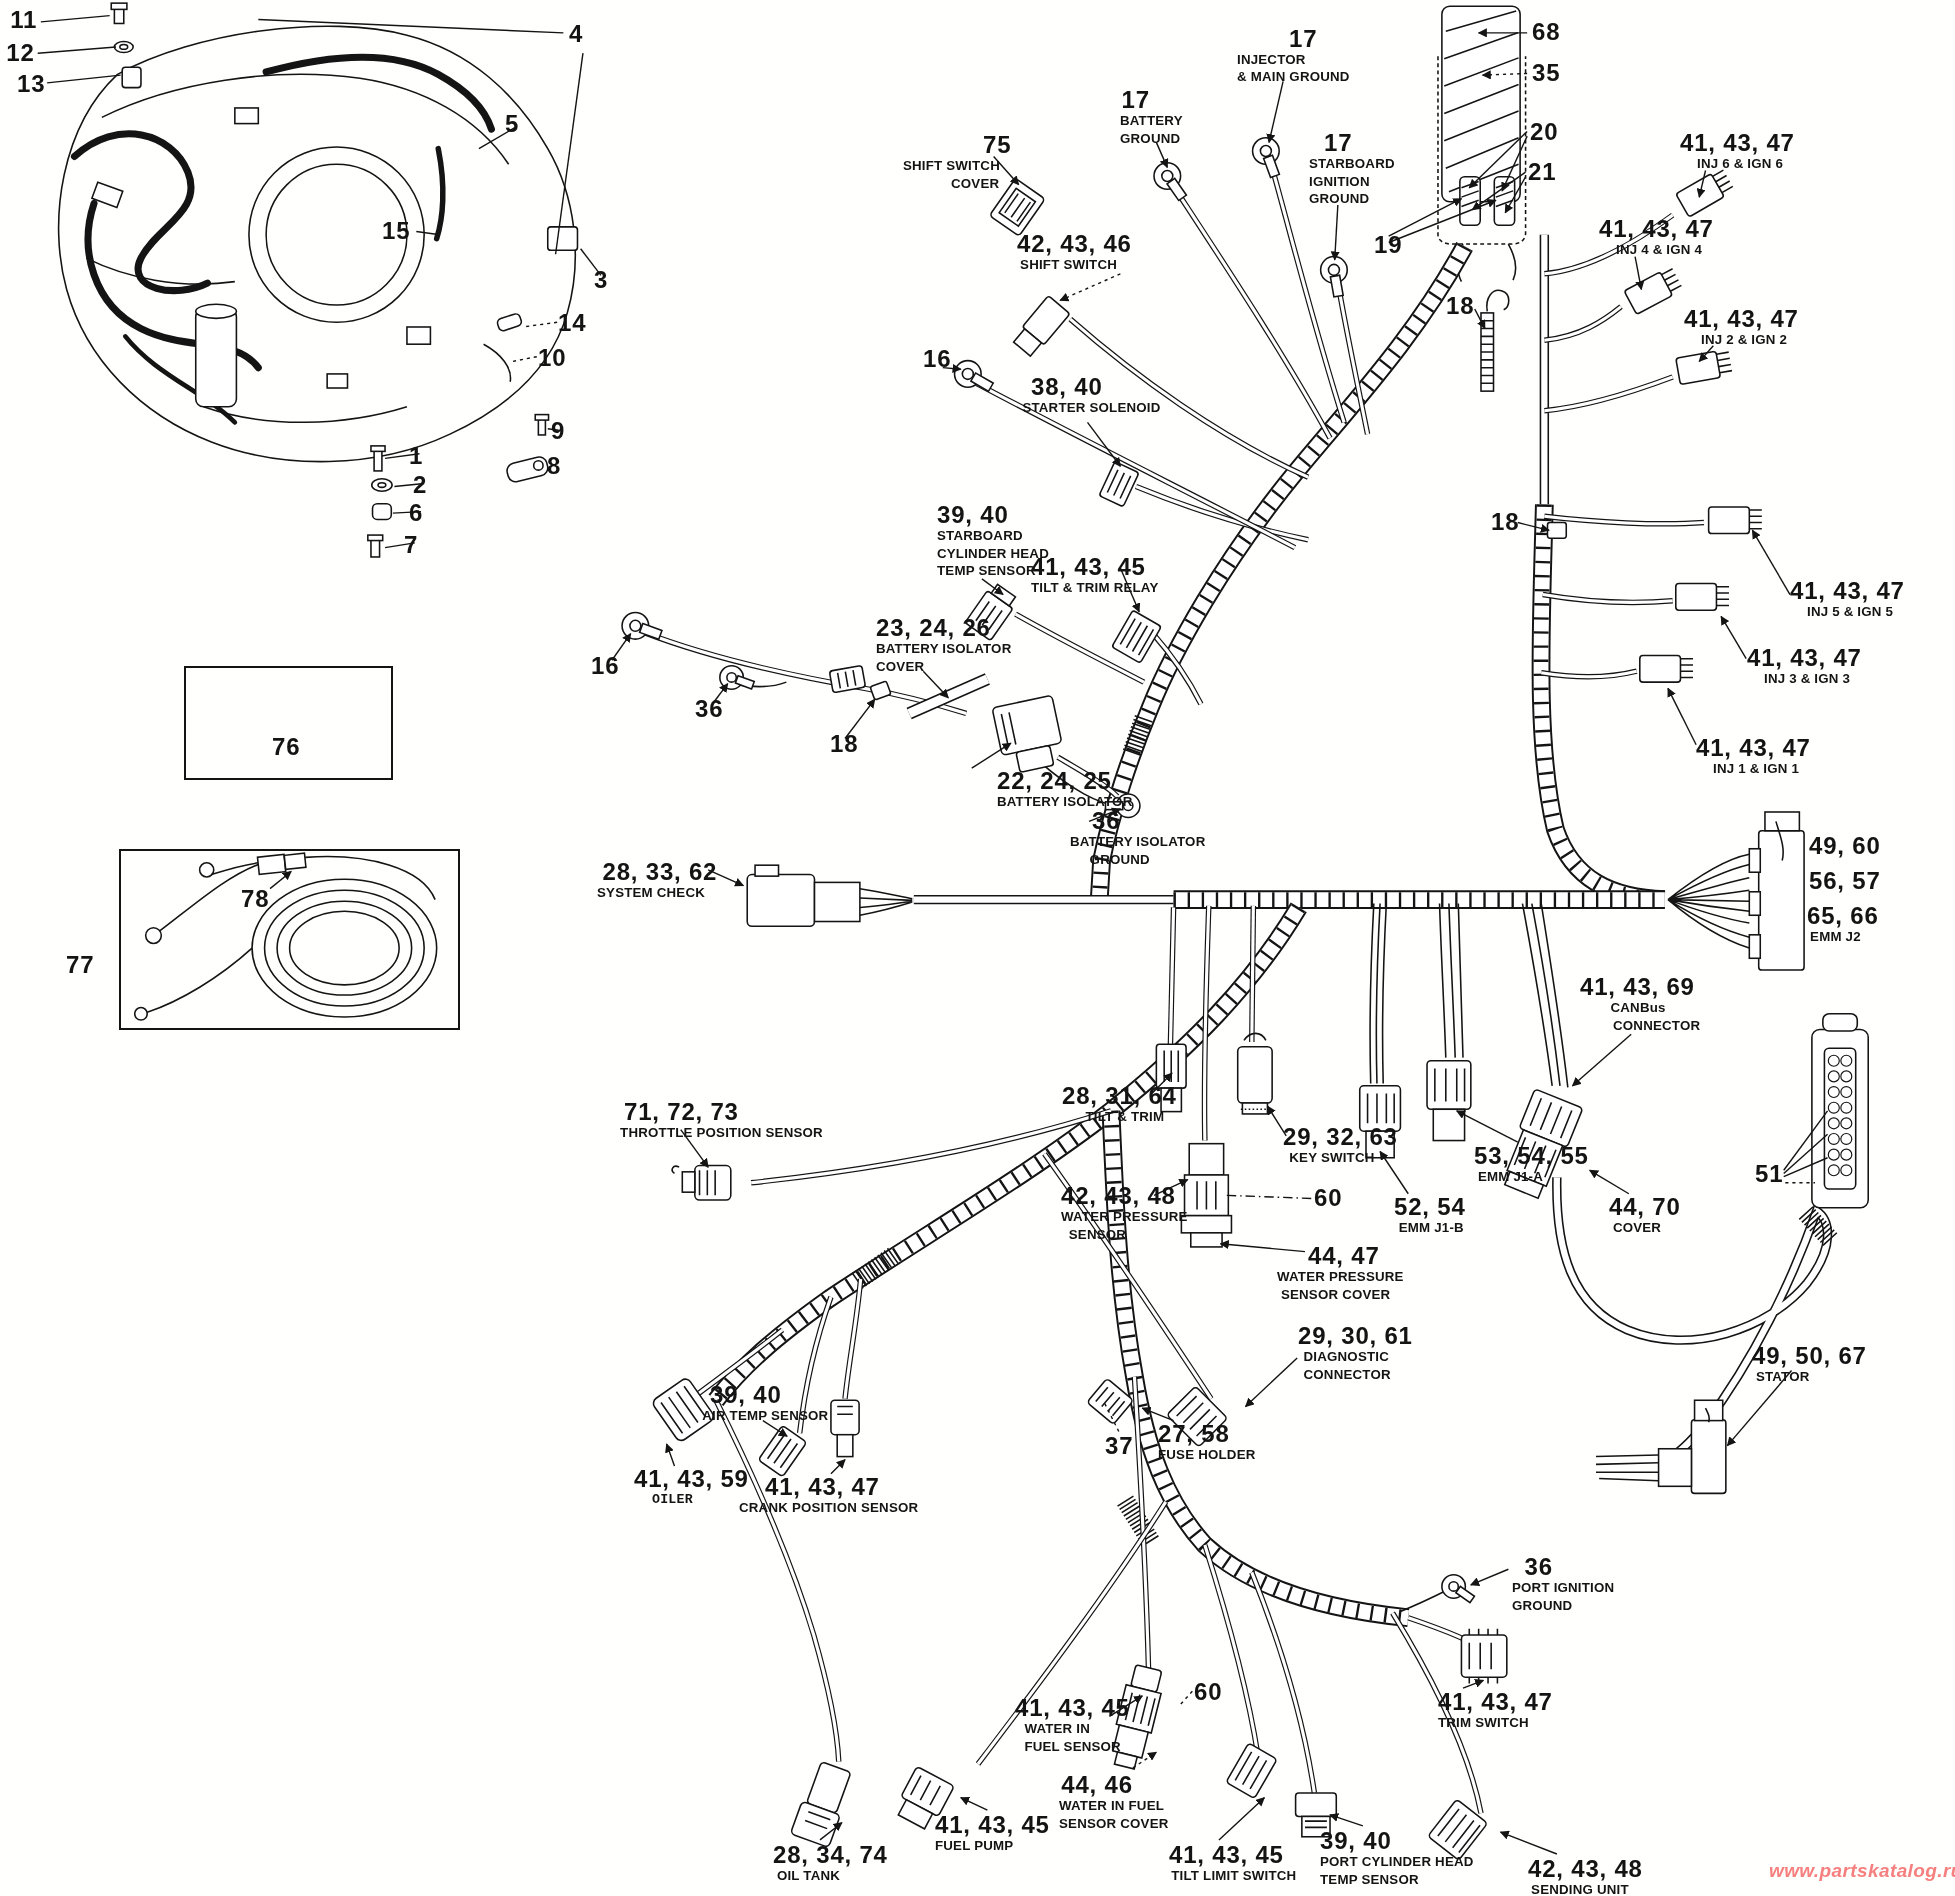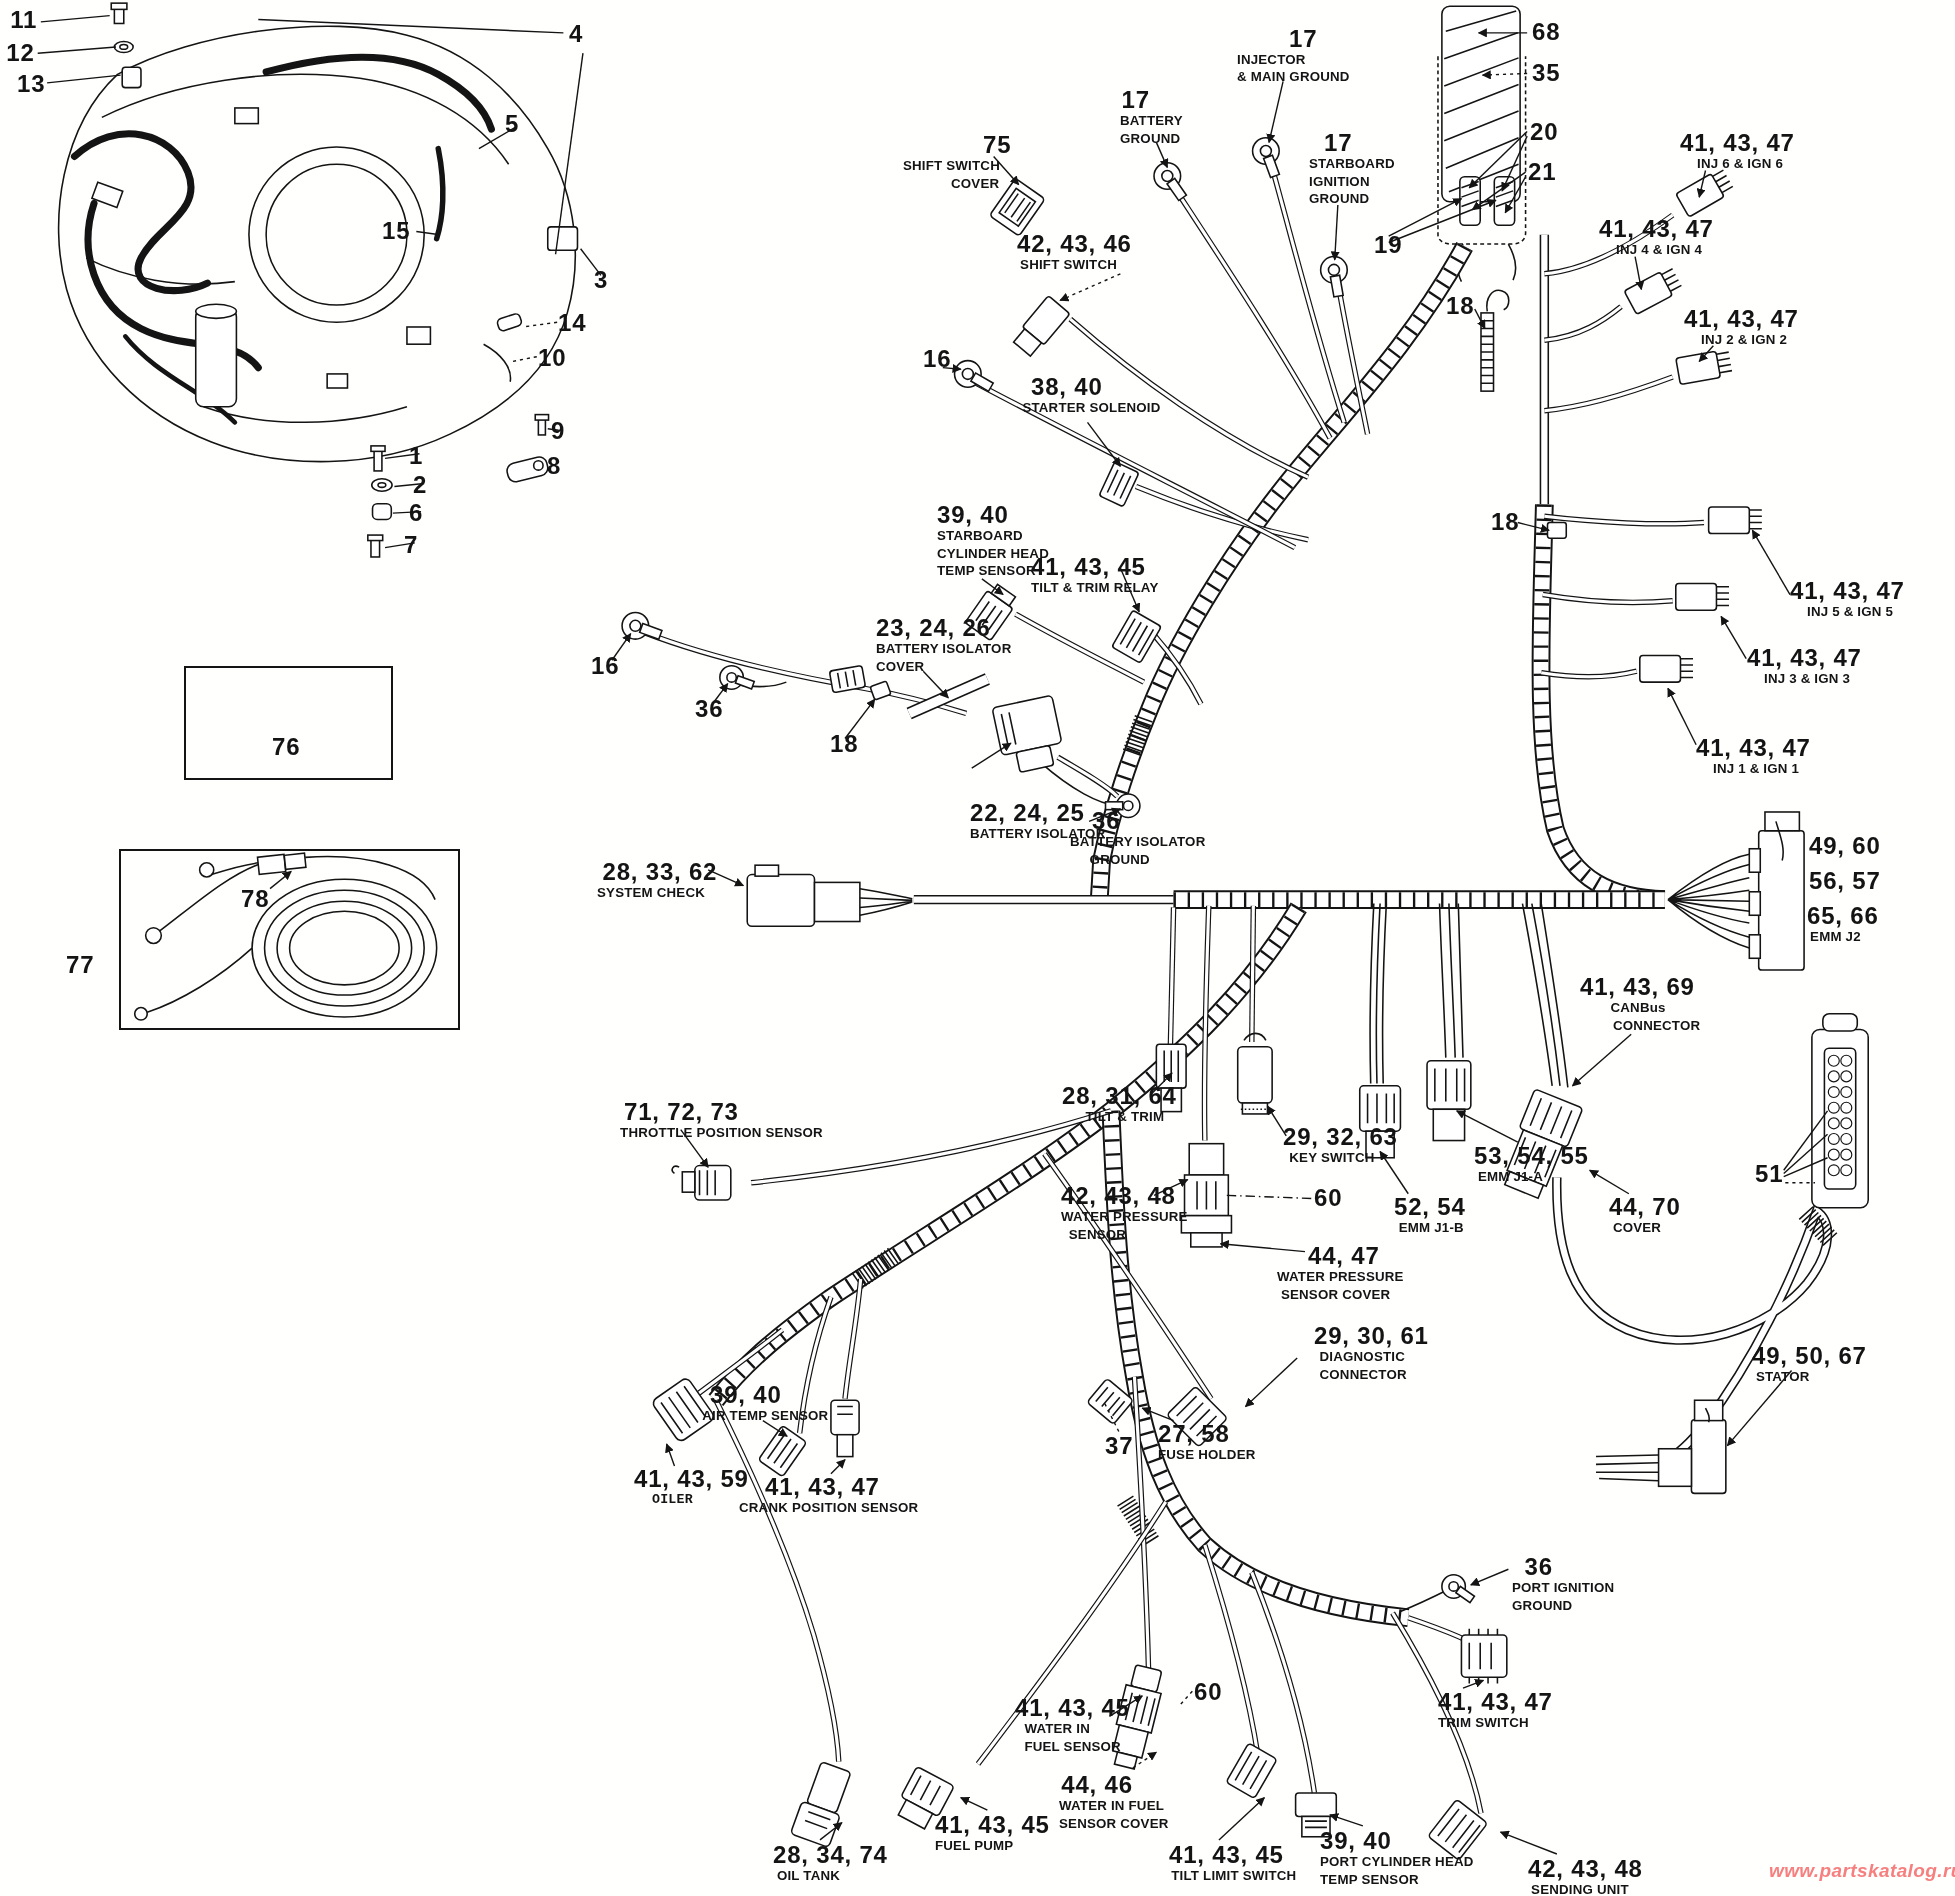--- a/index.html
+++ b/index.html
@@ -736,21 +736,21 @@
         <div class="co-num">36</div>
       </div>
       <div class="callout" style="left: 830px; top: 732px;">
         <div class="co-num">18</div>
       </div>
       <div class="callout" style="left: 876px; top: 616px;">
         <div class="co-num">23, 24, 26</div>
         <div class="co-line">BATTERY ISOLATOR</div>
         <div class="co-line">COVER</div>
       </div>
-      <div class="callout" style="left: 970px; top: 769px; margin-top: 32px;">
+      <div class="callout" style="left: 997px; top: 769px;">
         <div class="co-num">22, 24, 25</div>
         <div class="co-line">BATTERY ISOLATOR</div>
       </div>
       <div class="callout" style="left: 1070px; top: 809px;">
         <div class="co-num" style="margin-left: 22px;">36</div>
         <div class="co-line">BATTERY ISOLATOR</div>
         <div class="co-line" style="margin-left: 19.6px;">GROUND</div>
       </div>
       <div class="callout" style="left: 597px; top: 860px;">
         <div class="co-num" style="margin-left: 5.5px;">28, 33, 62</div>
@@ -804,21 +804,21 @@
         <div class="co-num">53, 54, 55</div>
         <div class="co-line" style="margin-left: 3.9px;">EMM J1-A</div>
       </div>
       <div class="callout" style="left: 1609px; top: 1195px;">
         <div class="co-num">44, 70</div>
         <div class="co-line" style="margin-left: 3.9px;">COVER</div>
       </div>
       <div class="callout" style="left: 1755px; top: 1162px;">
         <div class="co-num">51</div>
       </div>
-      <div class="callout" style="left: 1298px; top: 1324px; margin-left: 16px;">
+      <div class="callout" style="left: 1298px; top: 1324px;">
         <div class="co-num">29, 30, 61</div>
         <div class="co-line" style="margin-left: 5.5px;">DIAGNOSTIC</div>
         <div class="co-line" style="margin-left: 5.5px;">CONNECTOR</div>
       </div>
       <div class="callout" style="left: 1105px; top: 1434px;">
         <div class="co-num">37</div>
       </div>
       <div class="callout" style="left: 1158px; top: 1422px;">
         <div class="co-num">27, 58</div>
         <div class="co-line">FUSE HOLDER</div>

